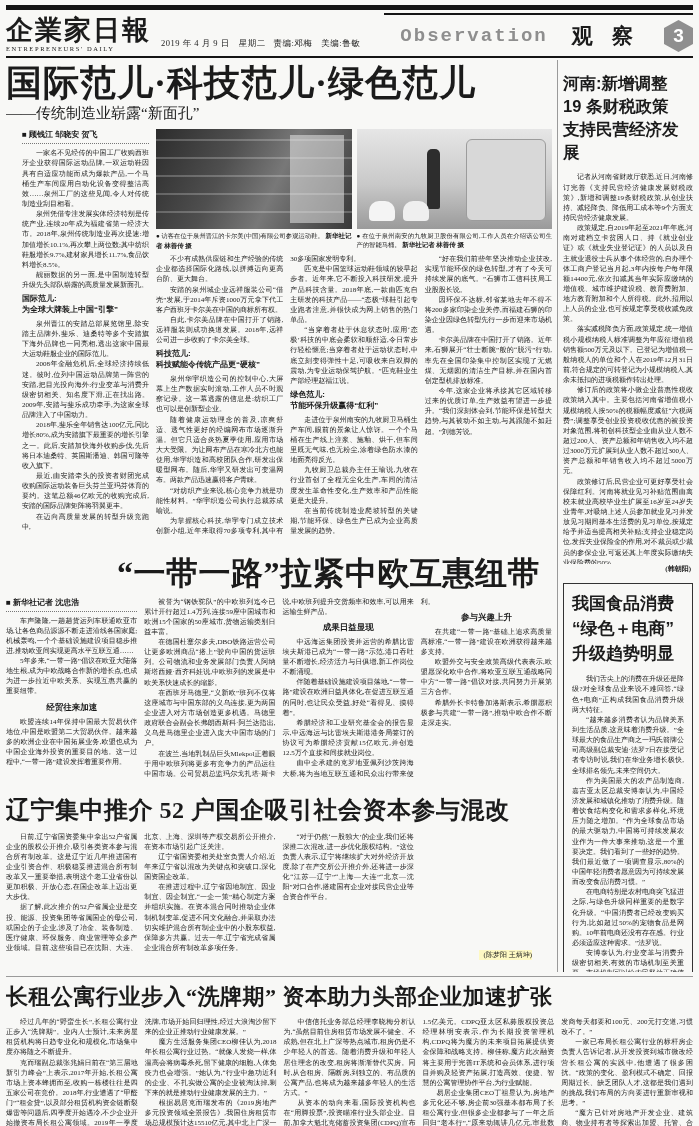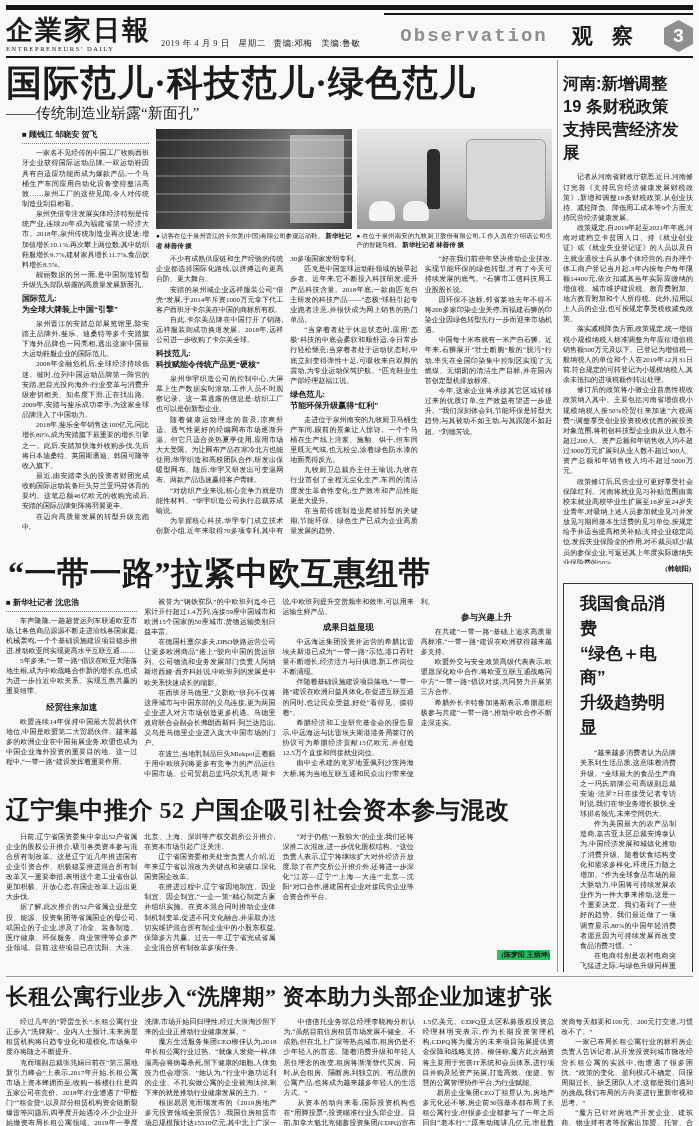--- a/index.html
+++ b/index.html
@@ -49,32 +49,32 @@
   .photo-b{background:linear-gradient(180deg,#e6e6e6 0%,#c9c9c9 55%,#9a9a9a 100%);}
   .photo-b .machine{position:absolute;right:6px;top:10px;width:78px;height:80px;background:#d8d8d8;border:1px solid #9c9c9c;border-radius:6px;}
   .photo-b .figure{position:absolute;left:36%;top:20%;width:13px;height:60px;background:#2d2d2d;border-radius:5px 5px 2px 2px;}
   .photo-b .toilet{position:absolute;left:12px;bottom:8px;width:26px;height:20px;background:#f4f4f4;border-radius:10px 10px 4px 4px;box-shadow:34px 0 0 #efefef;}
   .captions{display:flex;gap:5px;margin:2px 0 4px;}
   .caption{flex:1;font-size:6.3px;line-height:1.45;text-align:justify;}
   .caption b{font-size:6.5px;}
   .s1-flow{columns:3;column-gap:7px;column-fill:auto;height:288px;overflow:hidden;}
   
   .s2{margin-top:7px;}
-  .s2-headline{font-size:32px;font-weight:900;line-height:1.1;margin:0 2px 5px;letter-spacing:.5px;}
+  .s2-headline{font-size:32px;font-weight:900;line-height:1.1;margin:0 12px 5px;letter-spacing:.5px;text-align:right;}
   .s2-flow{columns:4;column-gap:7px;column-fill:auto;height:188px;overflow:hidden;}
   
   .s3{margin-top:9px;}
   .s3-headline{font-size:24px;font-weight:900;margin:0 0 6px;letter-spacing:.5px;}
   .s3-wrap{position:relative;}
   .s3-flow{columns:4;column-gap:7px;column-fill:auto;height:128px;overflow:hidden;}
-  .credit-abs{position:absolute;right:2px;bottom:0;background:#22c55e;padding-left:5px;font-size:7px;font-weight:bold;}
+  .credit-abs{position:absolute;right:20px;bottom:0;background:#fef9c3;padding-left:5px;font-size:7px;font-weight:normal;}
   
   .hn-headline{font-size:16.5px;font-weight:900;line-height:1.4;margin:12px 0 8px;}
   .hn-flow{height:392px;overflow:hidden;}
-  .foodbox{border:1.5px solid #333;margin-top:9px;padding:8px 16px 5px;height:402px;box-sizing:border-box;overflow:hidden;}
+  .foodbox{border:1.5px solid #333;margin-top:9px;padding:8px 8px 5px;height:402px;box-sizing:border-box;overflow:hidden;}
   .food-headline{font-size:17px;font-weight:900;line-height:1.45;margin:0 0 8px;}
   .food-flow{height:308px;overflow:hidden;}
   
   .s5{border-top:1px solid #9a9a9a;margin-top:4px;padding-top:5px;}
   .s5-headline{font-size:22px;font-weight:900;margin:0 0 5px;letter-spacing:.5px;}
   .s5-wrap{position:relative;}
   .s5-flow{columns:5;column-gap:7px;column-fill:auto;height:122px;overflow:hidden;}
 </style>
 </head>
 <body>
@@ -156,21 +156,21 @@
               <p class="bt">为掌握核心科技,华宇专门成立技术创新小组,近年来取得70多项专利,其中有30多项国家发明专利。</p>
               <p class="bt">匹克是中国篮球运动鞋领域的较早起步者。近年来,它不断投入科技研发,提升产品科技含量。2018年底,一款由匹克自主研发的科技产品——“态极”球鞋引起专业跑者注意,并很快成为网上销售的热门单品。</p>
               <p class="bt">“当穿着者处于休息状态时,应用‘态极’科技的中底会柔软和顺舒适,令日常步行轻松惬意;当穿着者处于运动状态时,中底立刻变得弹性十足,可吸收来自双脚的震动,为专业运动保驾护航。”匹克鞋业生产部经理赵福江说。</p>
               <p class="sub">绿色范儿:
 节能环保升级赢得“红利”</p>
               <p class="bt">走进位于泉州南安的九牧厨卫马桶生产车间,眼前的景象让人惊讶。一个个马桶在生产线上注浆、施釉、烘干,但车间里既无气味,也无粉尘,涂着绿色防水漆的地面亮得反光。</p>
               <p class="bt">九牧厨卫总裁办主任王瑜说,九牧在行业首创了全程无尘化生产,车间的清洁度发生革命性变化,生产效率和产品性能更是大提升。</p>
               <p class="bt">在当前传统制造业爬坡转型的关键期,节能环保、绿色生产已成为企业高质量发展的趋势。</p>
               <p class="bt">“好在我们前些年坚决推动企业技改,实现节能环保的绿色转型,才有了今天可持续发展的底气。”石狮市工信科技局工业股股长说。</p>
               <p class="bt">因环保不达标,邻省某地去年不得不将200多家印染企业关停,而福建石狮的印染企业因绿色转型先行一步而迎来市场机遇。</p>
-              <p class="bt">中国每十米布就有一米产自石狮。近年来,石狮展开“壮士断腕”般的“脱污”行动,率先在全国印染集中控制区实现了无燃煤、无烟囱的清洁生产目标,并在国内首创定型机排放标准。</p>
+              <p class="bt">卡尔美品牌在中国打开了销路。近年来,石狮展开“壮士断腕”般的“脱污”行动,率先在全国印染集中控制区实现了无燃煤、无烟囱的清洁生产目标,并在国内首创定型机排放标准。</p>
               <p class="bt">今年,这家企业将承接其它区域转移过来的优质订单,生产效益有望进一步提升。“我们深刻体会到,节能环保是转型大趋势,与其被动不如主动,与其跟随不如赶超。”刘德芳说。</p>
             </div>
           </div>
         </div>
       </div>
 
       <div class="s2">
         <h2 class="s2-headline">“一带一路”拉紧中欧互惠纽带</h2>
         <div class="s2-flow">
           <p class="byline">■ 新华社记者 沈忠浩</p>
@@ -213,31 +213,32 @@
     <div class="right-zone">
 
       <div>
         <h2 class="hn-headline sub" style="font-size:16.5px;">河南:新增调整
 19 条财税政策
 支持民营经济发展</h2>
         <div class="hn-flow">
           <p class="bt">记者从河南省财政厅获悉,近日,河南修订完善《支持民营经济健康发展财税政策》,新增和调整19条财税政策,从创业扶持、减轻降负、降低用工成本等9个方面支持民营经济健康发展。</p>
           <p class="bt">政策规定,自2019年起至2021年年底,河南对建档立卡贫困人口、持《就业创业证》或《就业失业登记证》的人员以及自主就业退役士兵从事个体经营的,自办理个体工商户登记当月起,3年内按每户每年限额14400元,依次扣减其当年实际应缴纳的增值税、城市维护建设税、教育费附加、地方教育附加和个人所得税。此外,招用以上人员的企业,也可按规定享受税收减免政策。</p>
           <p class="bt">落实减税降负方面,政策规定,统一增值税小规模纳税人标准调整为年应征增值税销售额500万元及以下。已登记为增值税一般纳税人的单位和个人在2019年12月31日前,符合规定的可转登记为小规模纳税人,其余未抵扣的进项税额作转出处理。</p>
-          <p class="bt">修订后的政策将小微企业普惠性税收政策纳入其中。主要包括河南省增值税小规模纳税人按50%经贸往来加速“六税两费”;调整享受创业投资税收优惠的被投资对象范围,将初创科技型企业由从业人数不超过200人、资产总额和年销售收入均不超过3000万元扩展到从业人数不超过300人、资产总额和年销售收入均不超过5000万元。</p>
+          <p class="bt">修订后的政策将小微企业普惠性税收政策纳入其中。主要包括河南省增值税小规模纳税人按50%的税额幅度减征“六税两费”;调整享受创业投资税收优惠的被投资对象范围,将初创科技型企业由从业人数不超过200人、资产总额和年销售收入均不超过3000万元扩展到从业人数不超过300人、资产总额和年销售收入均不超过5000万元。</p>
           <p class="bt">政策修订后,民营企业可更好享受社会保障红利。河南将就业见习补贴范围由离校未就业高校毕业生扩展至16岁至24岁失业青年,对吸纳上述人员参加就业见习并发放见习期间基本生活费的见习单位,按规定给予并适当提高相关补贴;支持企业稳定岗位,发挥失业保险金的作用,对不裁员或少裁员的参保企业,可返还其上年度实际缴纳失业保险费的50%。</p>
         </div>
         <div class="credit">(韩朝阳)</div>
       </div>
 
       <div class="foodbox">
         <h2 class="food-headline sub" style="font-size:17px;">我国食品消费
 “绿色＋电商”
 升级趋势明显</h2>
         <div class="food-flow">
+          <p class="bt">我们舌尖上的消费在升级还是降级?对全球食品业来说不难回答,“绿色+电商”正构成我国食品消费升级两大特征。</p>
           <p class="bt">“越来越多消费者认为品牌关系到生活品质,这意味着消费升级。”全球最大的食品生产商之一玛氏箭牌公司高级副总裁安迪·法罗7日在接受记者专访时说,我们在华业务增长极快,全球排名领先,未来空间仍大。</p>
           <p class="bt">作为美国最大的农产品制造商,嘉吉亚太区总裁安博泰认为,中国经济发展和城镇化推动了消费升级。随着饮食结构变化和需求多样化,环境压力随之增加。“作为全球食品市场的最大驱动力,中国将可持续发展农业作为一件大事来推动,这是一个重要决定。我们看到了一些好的趋势。我们最近做了一项调查显示,80%的中国年轻消费者愿意因为可持续发展而改变食品消费习惯。”</p>
           <p class="bt">在电商特别是农村电商突飞猛进之际,与绿色升级同样重要的是数字化升级。“中国消费者已经改变购买行为,比如超过50%的宠物食品是网购。10年前电商还没有存在感。行业必须适应这种需求。”法罗说。</p>
           <p class="bt">安博泰认为,行业变革与消费升级密切相关,有效的市场机制至关重要。市场机制可以给农民释放正确信号,将供给方与消费者直接对接。农业供给侧结构性改革正在发挥作用,即是多地让市场发挥作用,政府则更多地在融资、科技方面提供支持。“我们在中国看到,小农户通过微信等方式直接对接市场。”</p>
         </div>
 
       </div>
 
     </div>
   </div>

